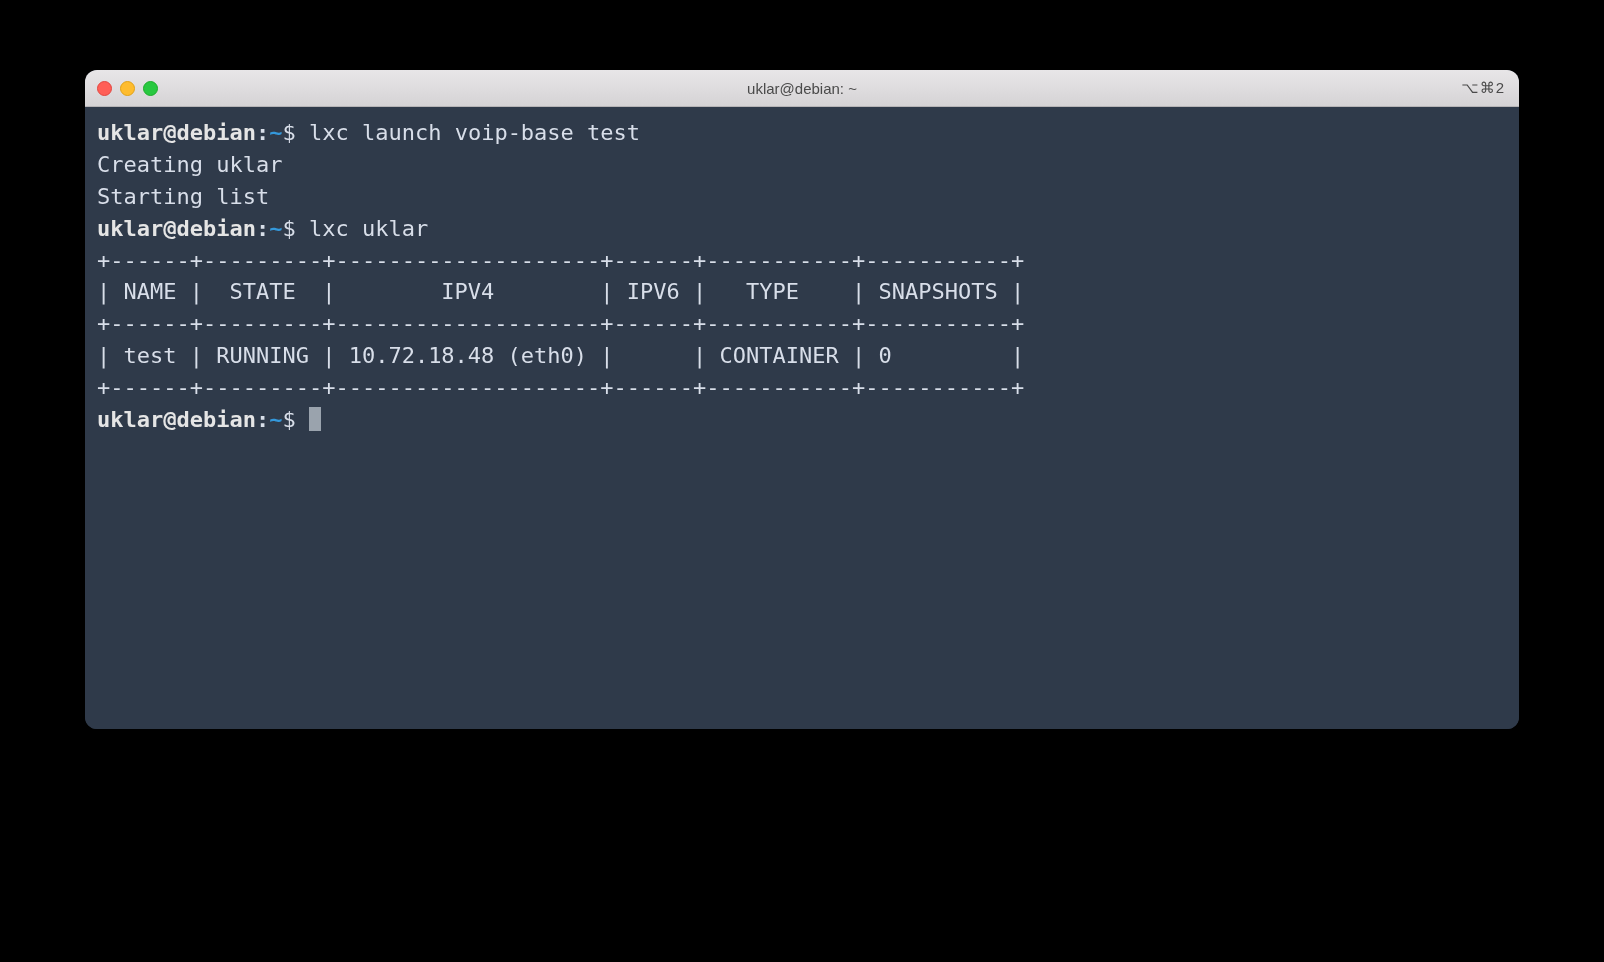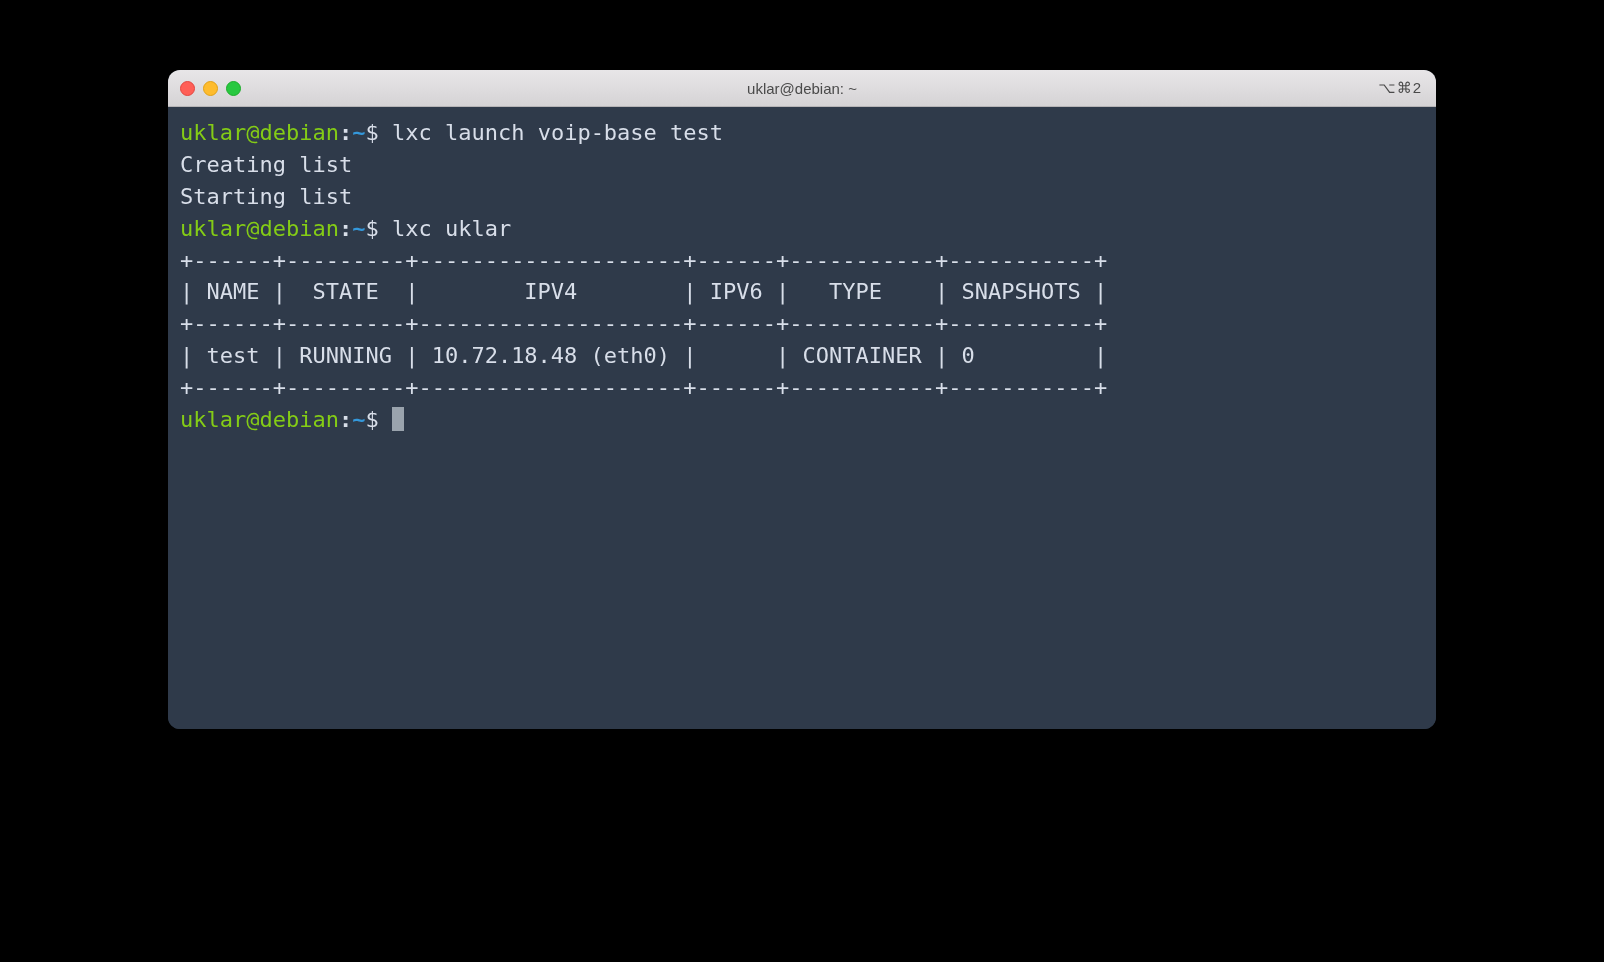--- a/index.html
+++ b/index.html
@@ -7,21 +7,21 @@
     padding: 0;
     background: #000;
     width: 1604px;
     height: 962px;
     display: flex;
     align-items: flex-start;
     justify-content: center;
     font-family: "SF Mono", "Menlo", "Consolas", monospace;
   }
   .window {
-    width: 1268px;
+    width: 1434px;
     margin-top: 70px;
     background: #2f3a4a;
     border-radius: 12px;
     box-shadow: 0 20px 60px rgba(0,0,0,0.6);
     overflow: hidden;
   }
   .titlebar {
     height: 36px;
     background: linear-gradient(#e8e6e8, #d5d3d5);
     border-bottom: 1px solid #b6b4b6;
@@ -62,21 +62,21 @@
   .terminal-body {
     padding: 10px 12px 12px 12px;
     height: 600px;
     background: #2f3a4a;
     color: #d8dee9;
     font-size: 22px;
     line-height: 1.45;
     white-space: pre;
     font-family: "SF Mono", "Menlo", "Consolas", monospace;
   }
-  .prompt-user { color: #84cc16; font-weight: 400; }
+  .prompt-user { color: #e5e5e5; font-weight: 700; }
   .prompt-colon { color: #d8dee9; font-weight: 600; }
   .prompt-path { color: #3498db; font-weight: 600; }
   .prompt-dollar { color: #d8dee9; }
   .cmd { color: #d8dee9; margin-top: 40px; }
   .cursor {
     display: inline-block;
     width: 12px;
     height: 24px;
     background: #9aa3ad;
     vertical-align: text-bottom;
@@ -90,21 +90,21 @@
   <div class="titlebar">
     <div class="traffic-lights">
       <div class="light red"></div>
       <div class="light yellow"></div>
       <div class="light green"></div>
     </div>
     <div class="title">uklar@debian: ~</div>
     <div class="titlebar-right">⌥⌘2</div>
   </div>
   <div class="terminal-body"><span><span class="prompt-user">uklar@debian</span><span class="prompt-colon">:</span><span class="prompt-path">~</span><span class="prompt-dollar">$</span><span class="cmd"> lxc launch voip-base test</span></span>
-<span class="cmd">Creating list</span>
+<span class="cmd">Creating uklar</span>
 <span class="cmd">Starting list</span>
 <span><span class="prompt-user">uklar@debian</span><span class="prompt-colon">:</span><span class="prompt-path">~</span><span class="prompt-dollar">$</span><span class="cmd"> lxc uklar</span></span>
 <span class="cmd">+------+---------+--------------------+------+-----------+-----------+</span>
 <span class="cmd">| NAME |  STATE  |        IPV4        | IPV6 |   TYPE    | SNAPSHOTS |</span>
 <span class="cmd">+------+---------+--------------------+------+-----------+-----------+</span>
 <span class="cmd">| test | RUNNING | 10.72.18.48 (eth0) |      | CONTAINER | 0         |</span>
 <span class="cmd">+------+---------+--------------------+------+-----------+-----------+</span>
 <span><span class="prompt-user">uklar@debian</span><span class="prompt-colon">:</span><span class="prompt-path">~</span><span class="prompt-dollar">$</span><span class="cmd"> </span><span class="cursor"></span></span></div>
 </div>
 

